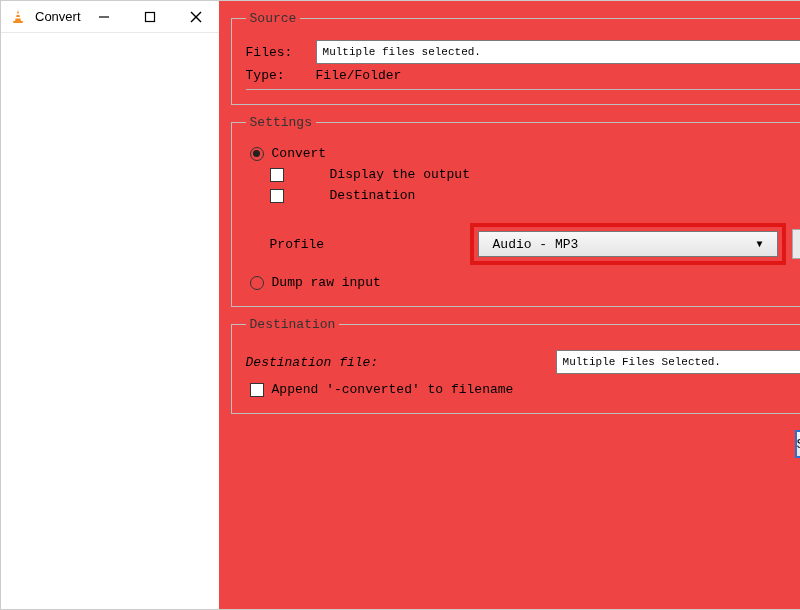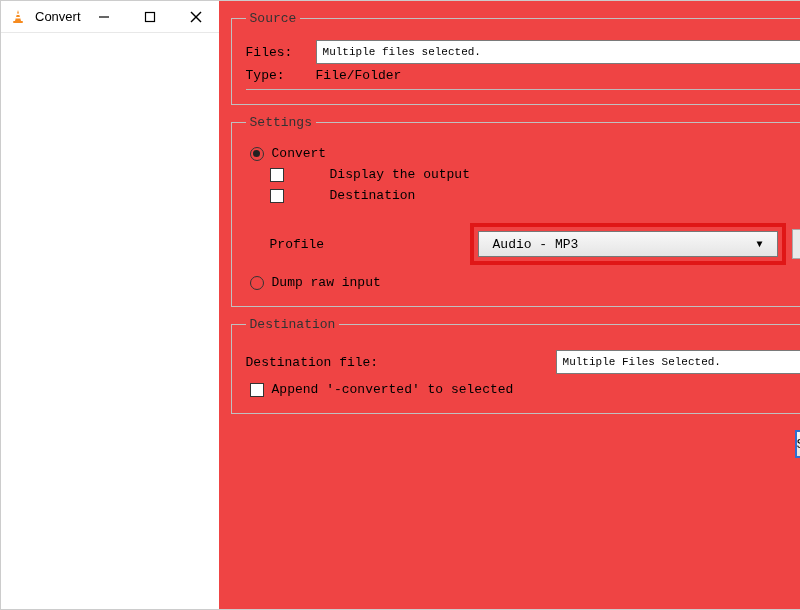--- a/index.html
+++ b/index.html
@@ -151,21 +151,21 @@
     display: inline-flex;
     align-items:center; justify-content:center;
     margin-left: 6px;
     font-size: 15px;
   }
   .dest-row {
     display:flex;
     align-items:center;
     margin: 8px 0;
   }
-  .dest-label { width: 310px; font-family: "Courier New", monospace; }
+  .dest-label { width: 310px; font-family: "Courier New", monospace; font-style: italic; }
   .buttons {
     display: flex;
     justify-content: flex-end;
     gap: 10px;
     padding: 6px 14px 0 0;
   }
   .button {
     width: 100px;
     height: 28px;
     border: 1px solid #9c9c9c;
@@ -282,21 +282,21 @@
     </fieldset>
 
     <fieldset>
       <legend>Destination</legend>
       <div class="dest-row">
         <span class="dest-label">Destination file:</span>
         <input class="input-text" value="Multiple Files Selected." style="">
       </div>
       <div class="check-item">
         <span class="checkbox"></span>
-        <span>Append '-converted' to selected</span>
+        <span>Append '-converted' to filename</span>
       </div>
     </fieldset>
 
     <div class="buttons">
       <div class="button primary">
         <span>Start</span>
       </div>
     </div>
 
   </div>

